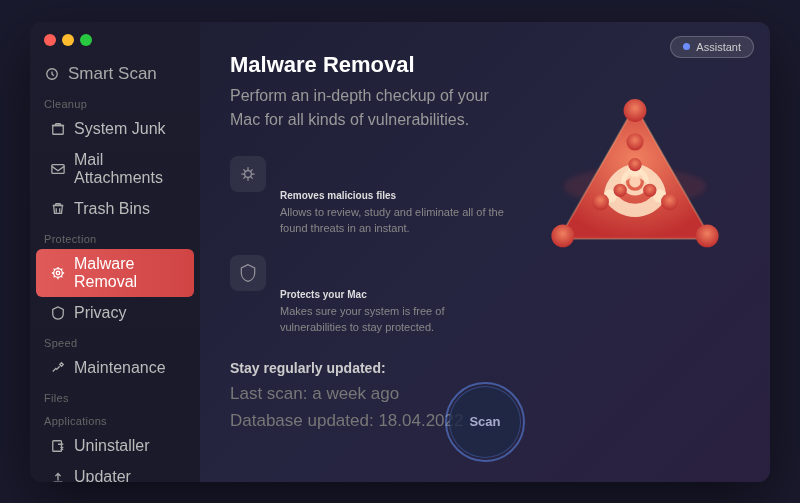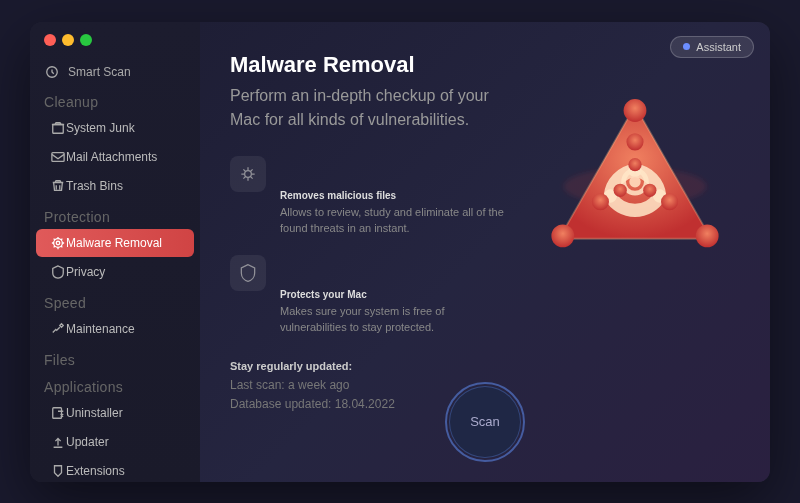--- a/index.html
+++ b/index.html
@@ -38,37 +38,37 @@
     .wc { width: 12px; height: 12px; border-radius: 50%; }
     .wc-red { background: #ff5f57; }
     .wc-yellow { background: #febc2e; }
     .wc-green { background: #28c840; }
     .sidebar-top-item {
       display: flex;
       align-items: center;
       gap: 8px;
       padding: 6px 14px;
       color: #aaa;
-      font-size: 12px;
+      font-size: 17px;
       cursor: pointer;
     }
     .sidebar-section-label {
-      font-size: 14px;
+      font-size: 11px;
       color: #666;
       padding: 8px 14px 3px 14px;
       text-transform: none;
       letter-spacing: 0.3px;
     }
     .sidebar-item {
       display: flex;
       align-items: center;
-      gap: 0;
+      gap: 8px;
       padding: 6px 14px;
       color: #bbb;
-      font-size: 12px;
+      font-size: 16px;
       cursor: pointer;
       border-radius: 6px;
       margin: 1px 6px;
     }
     .sidebar-item.active {
       background: linear-gradient(90deg, #e05a5a, #d04444);
       color: #fff;
     }
     .sidebar-icon {
       width: 16px;
@@ -153,27 +153,27 @@
     .feature-text-desc {
       font-size: 11px;
       color: #888;
       line-height: 1.5;
       max-width: 230px;
     }
     .stay-updated {
       margin-top: 24px;
     }
     .stay-updated-title {
-      font-size: 11px;
+      font-size: 14px;
       font-weight: 600;
       color: #ccc;
       margin-bottom: 4px;
     }
     .stay-updated-sub {
-      font-size: 12px;
+      font-size: 17px;
       color: #777;
       line-height: 1.6;
     }
     
     .biohazard-container {
       position: absolute;
       right: 30px;
       top: 60px;
       width: 200px;
       height: 200px;
@@ -208,21 +208,21 @@
       height: 70px;
       border-radius: 50%;
       background: rgba(30,40,70,0.8);
       border: 1px solid rgba(100,150,255,0.3);
     }
     .scan-btn-label {
       position: relative;
       z-index: 1;
       color: #aac;
       font-size: 13px;
-      font-weight: 400;
+      font-weight: 700;
     }
   </style>
 </head>
 <body>
 
 <div class="app-window">
 
   <div class="sidebar">
     <div class="window-controls">
       <div class="wc wc-red"></div>

